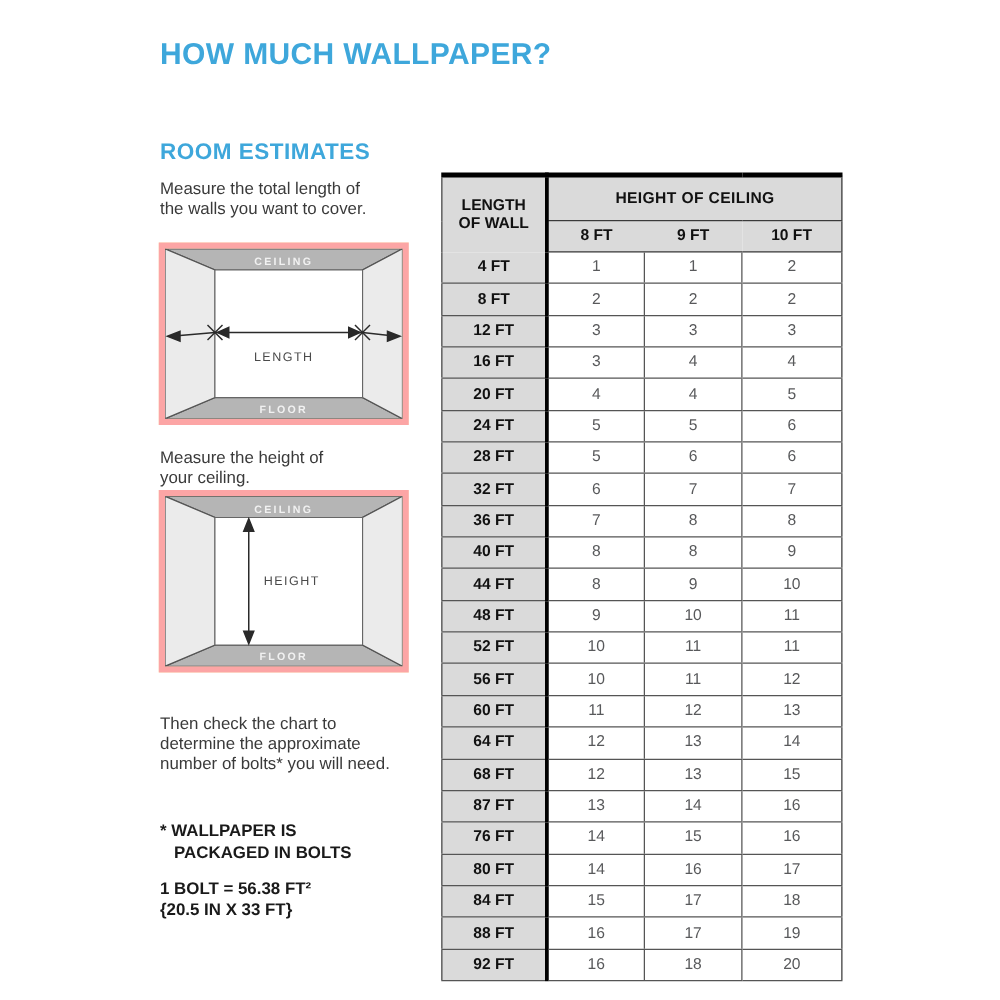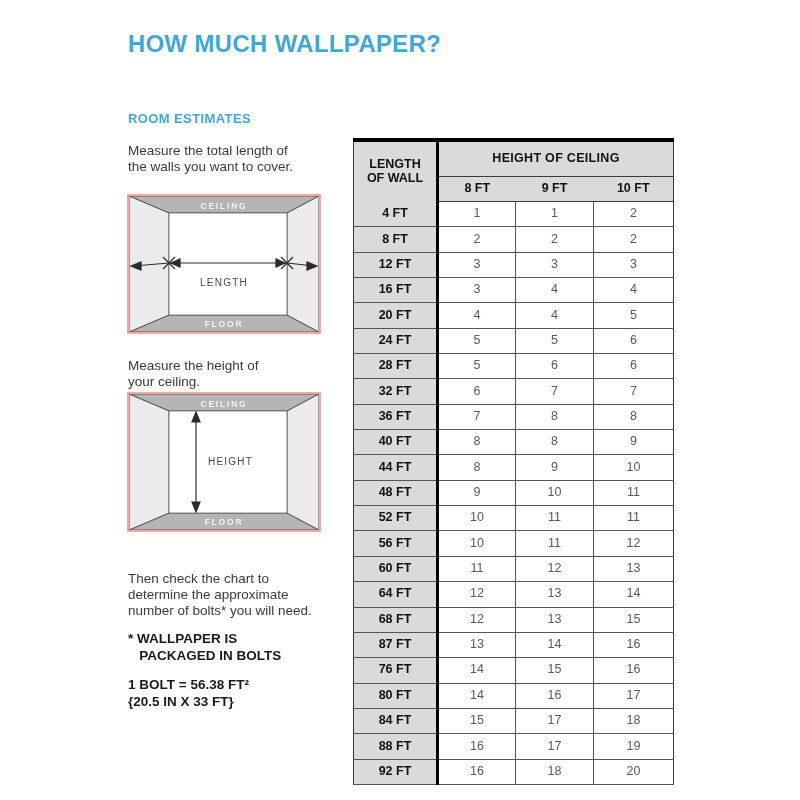--- a/index.html
+++ b/index.html
@@ -8,38 +8,39 @@
     font-family:"Liberation Sans","DejaVu Sans",sans-serif;
     text-decoration:underline;
   }
   .page-title{
     position:absolute;left:128px;top:30px;
     font-size:24px;font-weight:bold;letter-spacing:.3px;
     color:var(--accent,#3EA7DB);
   }
   .section-heading{
     position:absolute;top:111px;
-    font-size:13px;font-weight:bold;letter-spacing:.4px;
+    font-size:18px;font-weight:bold;letter-spacing:.4px;
     color:var(--accent,#3EA7DB);
   }
   #room-estimates-heading{left:128px;}
   #table-heading{left:353px;width:320px;text-align:center;}
   .body-text{
     position:absolute;left:128px;
     font-size:13.5px;line-height:16px;color:#3a3a3a;
     white-space:pre-line;
   }
   .bold-note{
     position:absolute;left:128px;
     font-size:13.5px;line-height:16.5px;color:#1a1a1a;font-weight:bold;
     white-space:pre-wrap;
+    margin-top:26px;
   }
   .room-diagram{
     position:absolute;left:127px;width:190px;height:136px;
-    border:2px solid #fca5a5;background:#fef9c3;
+    border:5px solid #fca5a5;background:#fef9c3;
   }
   .room-diagram svg{display:block;width:190px;height:136px;}
   .diagram-wall-label{
     font-size:8.5px;letter-spacing:1.8px;fill:#F1F1F1;font-weight:bold;
   }
   .diagram-measure-label{
     font-size:10px;letter-spacing:1.2px;fill:#4a4a4a;
   }
   
   .bolt-table-wrap{position:absolute;left:353px;top:138px;}

